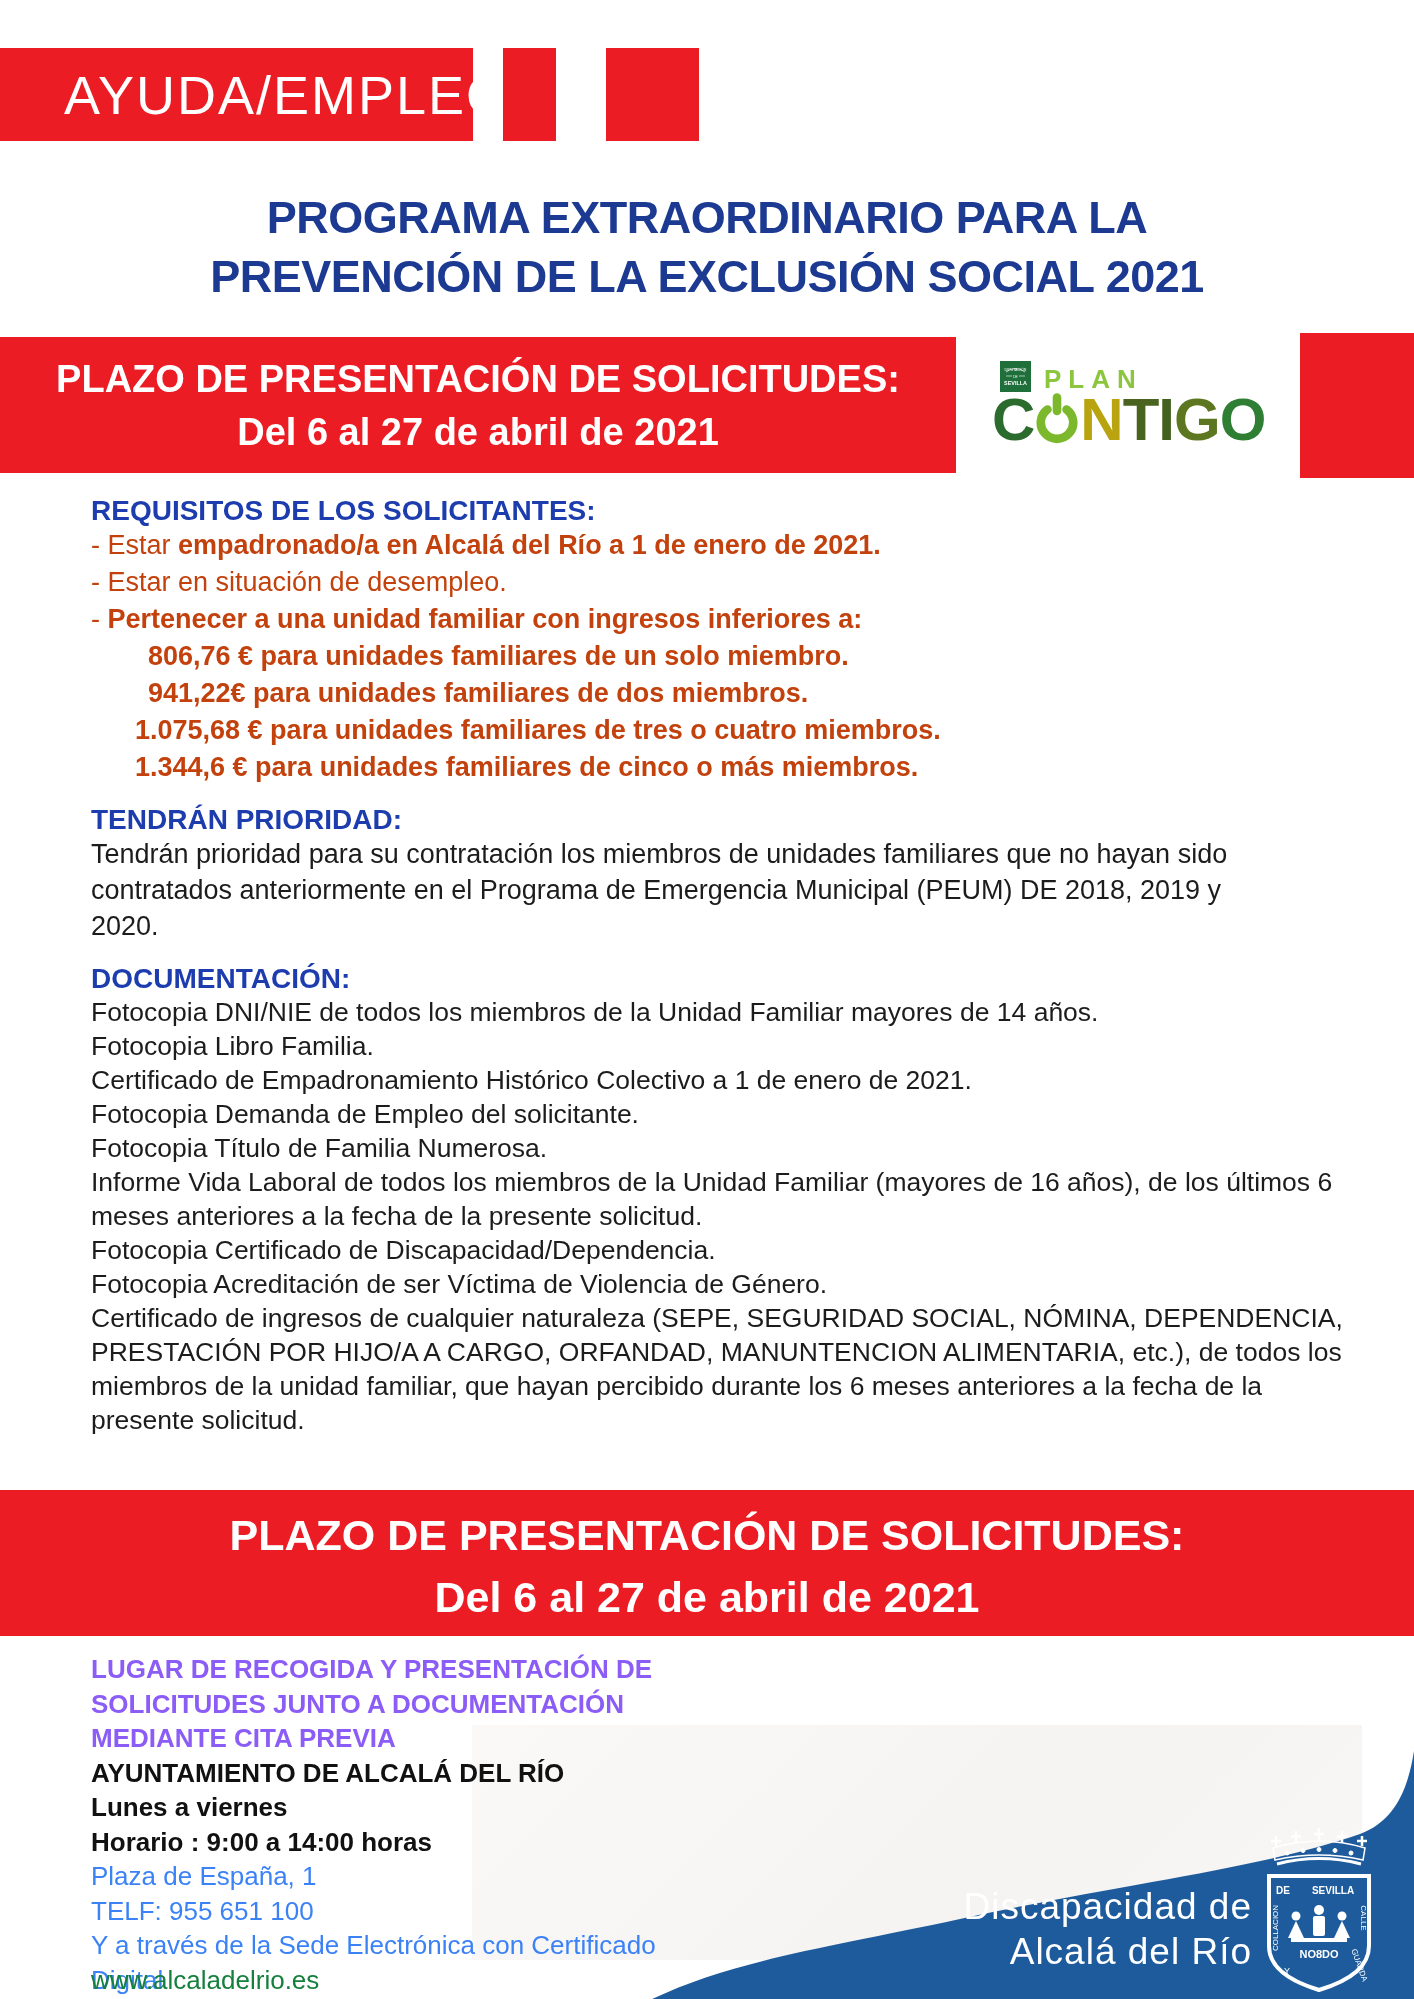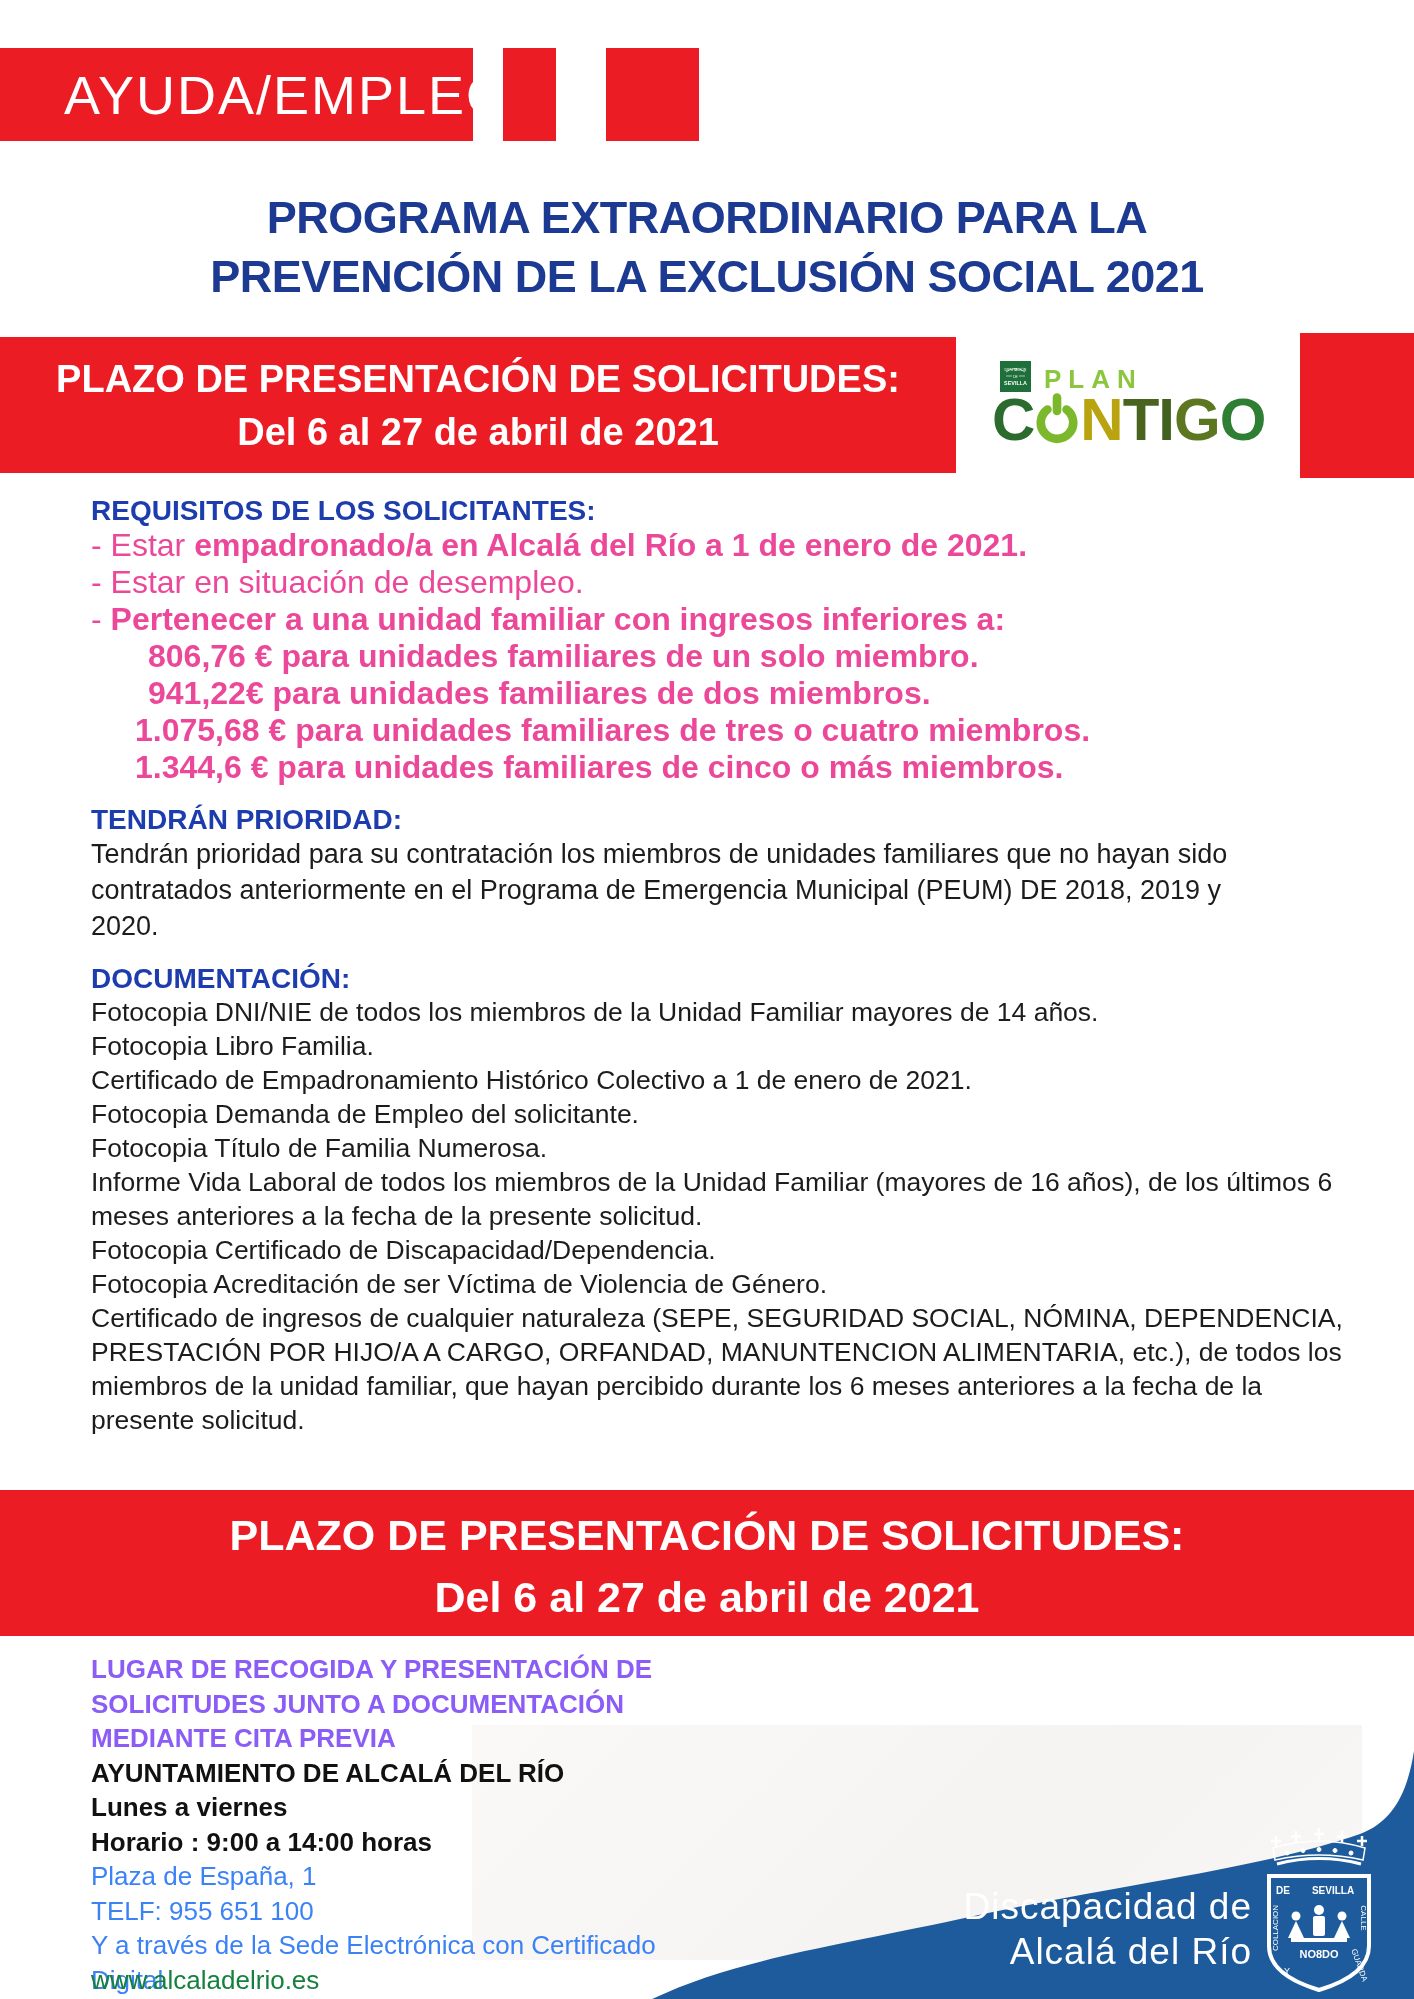--- a/index.html
+++ b/index.html
@@ -24,21 +24,21 @@
   
   .emblem{left:1000px;top:361px;width:31px;height:31px;}
   .plan-word{left:1044px;top:364px;color:#8cc63e;font-weight:bold;font-size:26px;letter-spacing:7px;}
   .contigo{left:992px;top:390px;display:flex;align-items:flex-end;height:58px;}
   .cletter{font-weight:bold;font-size:60px;line-height:56px;letter-spacing:-1px;}
   .c-first{color:#2c6b2e;}
   .power-icon{width:42px;height:56px;margin:0 2px;}
   
   .sec-heading{color:#1d3dae;font-weight:bold;font-size:28px;}
   .req-head{left:91px;top:495px;}
-  .req-list{left:91px;top:527px;width:1255px;font-size:32px;line-height:37px;color:#ec4899;}
+  .req-list{left:91px;top:527px;width:1255px;font-size:27px;line-height:37px;color:#c2410c;}
   .body-line .b{font-weight:bold;}
   .ind-deep{padding-left:57px;}
   .ind-mid{padding-left:44px;}
   .prio-head{left:91px;top:804px;}
   .prio-body{left:91px;top:836px;width:1160px;font-size:27px;line-height:36px;color:#1c1c1c;}
   .doc-head{left:91px;top:963px;}
   .doc-list{left:91px;top:995px;width:1255px;font-size:26.5px;line-height:34px;color:#1c1c1c;}
   
   .banner2{left:0;top:1490px;width:1414px;height:146px;background:#ec1c24;color:#fff;
       text-align:center;font-weight:bold;font-size:43px;line-height:62px;padding-top:14px;

